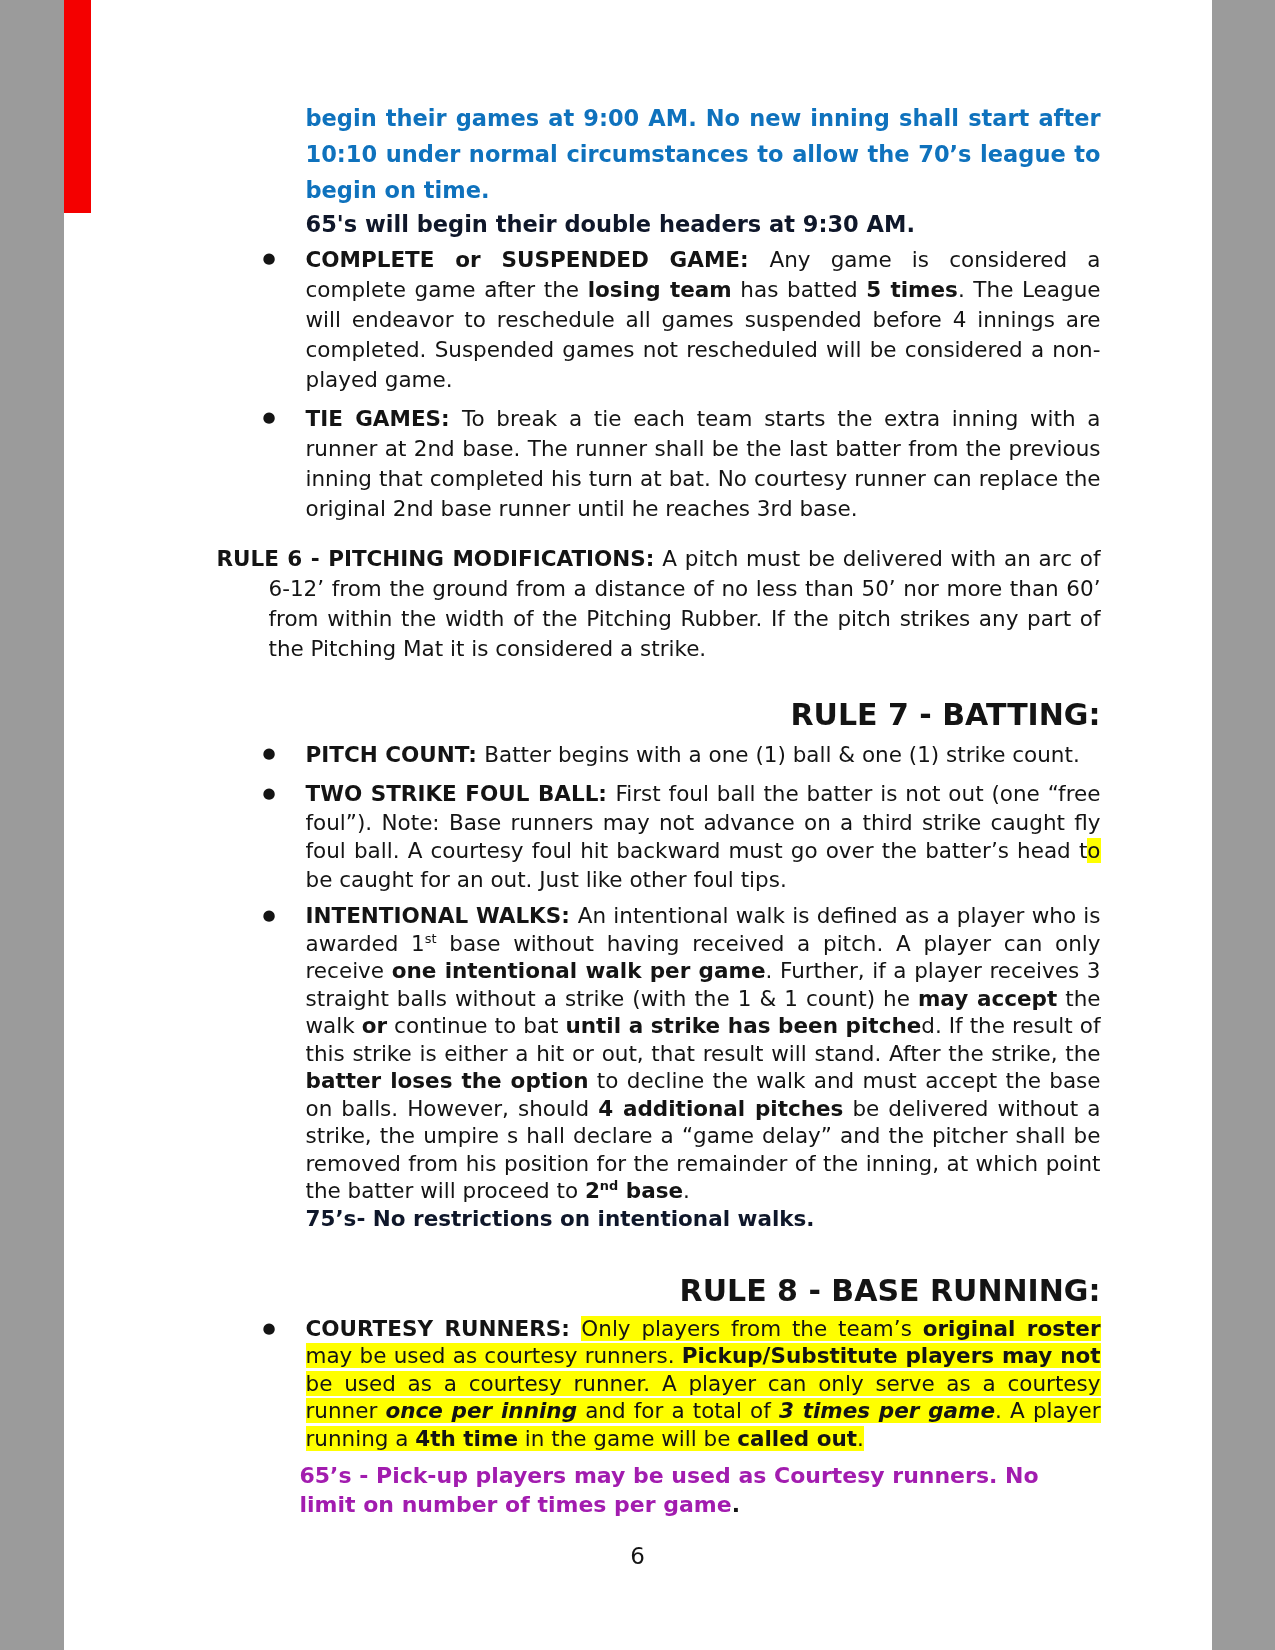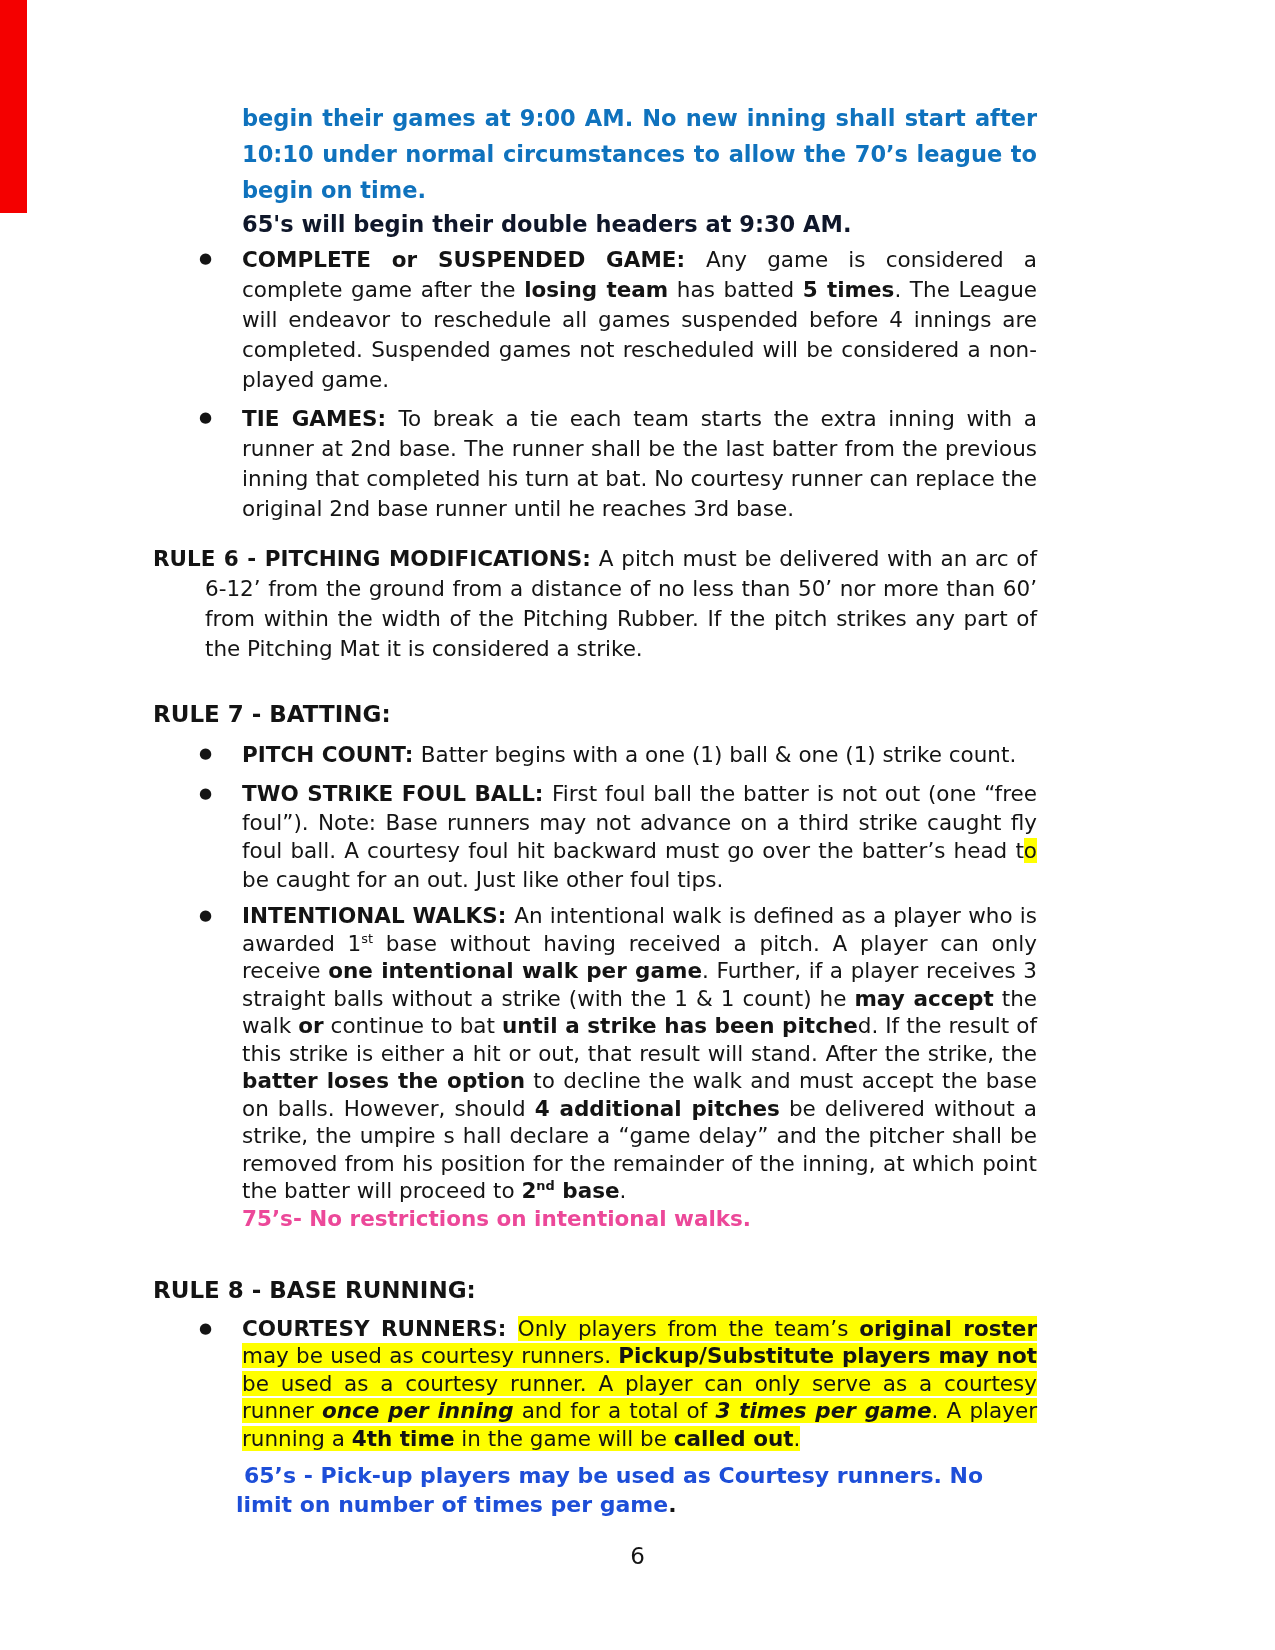--- a/index.html
+++ b/index.html
@@ -1,18 +1,18 @@
 <!DOCTYPE html>
 <html><head>
 <meta charset="utf-8">
 <style>
   html,body{margin:0;padding:0;background:#9b9b9b;}
   .page{
     position:relative;
-    width:1275px;height:1650px;
+    width:1148px;height:1650px;
     background:#ffffff;
     margin:0 auto;
     font-family:"DejaVu Sans","Liberation Sans",sans-serif;
     overflow:hidden;
   }
   .accent-bar{
     position:absolute;left:0;top:0;
     width:27px;height:213px;
   }
   .content{
@@ -22,21 +22,21 @@
   }
   .blk{margin:0;padding:0;}
   .b{font-weight:bold;}
   .i{font-style:italic;}
   .sup{font-size:60%;vertical-align:super;line-height:0;}
 
   .para-intro{margin-left:89px;font-size:22.5px;line-height:36px;}
   .para-redline{margin-left:89px;font-size:22.5px;line-height:32px;text-align:left;}
   .para-blue{margin-left:89px;line-height:28px;text-align:left;}
   .para-redpara{margin-left:83px;margin-top:9px;line-height:29px;font-size:22px;text-align:left;}
-  .heading{font-size:23px;text-align:left;}
+  .heading{font-size:30px;text-align:right;}
   .para-rule{padding-left:52px;text-indent:-52px;}
   .bullet{position:relative;padding-left:89px;}
   .bullet .dot{
     position:absolute;left:46px;top:6px;
     font-size:15px;line-height:1;
   }
 
   [data-name="bullet-complete-suspended"]{margin-top:5px;line-height:30px;}
   [data-name="bullet-tie-games"]{margin-top:9px;line-height:30px;}
   [data-name="rule6-pitching-modifications"]{margin-top:20px;line-height:30px;}
@@ -60,19 +60,19 @@
   <div class="content" data-name="document-content">
       <div class="blk para-intro" data-name="intro-paragraph"><span class="b " data-name="text-run" style="color: rgb(15, 114, 189);">begin their games at 9:00 AM.  No new inning shall start after 10:10 under normal circumstances to allow the 70’s league to begin on time.</span></div>
       <div class="blk para-redline" data-name="redline-65-doubleheaders"><span class="b " data-name="text-run" style="color: #0f172a;">65's will begin their double headers at 9:30 AM.</span></div>
       <div class="blk bullet" data-name="bullet-complete-suspended"><span class="dot" data-name="bullet-icon">●</span><span class="btxt" data-name="bullet-text"><span class="b " data-name="text-run">COMPLETE or SUSPENDED GAME: </span><span class="" data-name="text-run">Any game is  considered a complete game after the </span><span class="b " data-name="text-run">losing team</span><span class="" data-name="text-run"> has batted </span><span class="b " data-name="text-run">5 times</span><span class="" data-name="text-run">. The League will endeavor to reschedule all games suspended before 4 innings are completed.  Suspended games not rescheduled will be considered a non-played game.</span></span></div>
       <div class="blk bullet" data-name="bullet-tie-games"><span class="dot" data-name="bullet-icon">●</span><span class="btxt" data-name="bullet-text"><span class="b " data-name="text-run">TIE GAMES: </span><span class="" data-name="text-run">To break a tie each team starts the extra inning with a runner at 2nd base. The runner shall be the last batter from the previous inning that completed his turn at bat. No courtesy runner can replace the original 2nd base runner until he reaches 3rd base.</span></span></div>
       <div class="blk para-rule" data-name="rule6-pitching-modifications"><span class="b " data-name="text-run">RULE 6 - PITCHING MODIFICATIONS:</span><span class="" data-name="text-run">   A pitch must be delivered with an arc of  6-12’ from the ground from a distance of no less than 50’ nor more than 60’ from within the width of the Pitching Rubber.  If the pitch strikes any part of the Pitching Mat it is considered a strike.</span></div>
       <div class="blk heading" data-name="rule7-heading"><span class="b " data-name="text-run">RULE 7 - BATTING:</span></div>
       <div class="blk bullet" data-name="bullet-pitch-count"><span class="dot" data-name="bullet-icon">●</span><span class="btxt" data-name="bullet-text"><span class="b " data-name="text-run">PITCH COUNT: </span><span class="" data-name="text-run">Batter begins with a one (1)  ball &amp; one  (1)  strike count.</span></span></div>
       <div class="blk bullet" data-name="bullet-two-strike-foul-ball"><span class="dot" data-name="bullet-icon">●</span><span class="btxt" data-name="bullet-text"><span class="b " data-name="text-run">TWO STRIKE FOUL BALL: </span><span class="" data-name="text-run"> First foul ball the  batter is not out (one “free foul”).   Note: Base runners may not advance on a third strike caught fly foul ball. A courtesy foul hit backward must go over the batter’s head t</span><span class="hl" data-name="text-run" style="background-color: rgb(255, 255, 0);">o</span><span class="" data-name="text-run"> be caught for an out.  Just like other foul tips.</span></span></div>
       <div class="blk bullet" data-name="bullet-intentional-walks"><span class="dot" data-name="bullet-icon">●</span><span class="btxt" data-name="bullet-text"><span class="b " data-name="text-run">INTENTIONAL WALKS: </span><span class="" data-name="text-run">An intentional walk is defined as a player who is awarded 1</span><span class="sup " data-name="text-run">st</span><span class="" data-name="text-run"> base without having received a pitch. A player can only receive </span><span class="b " data-name="text-run">one intentional walk per game</span><span class="" data-name="text-run">.   Further, if a player receives 3 straight balls without a strike (with the 1 &amp; 1 count) he </span><span class="b " data-name="text-run">may accept</span><span class="" data-name="text-run"> the walk </span><span class="b " data-name="text-run">or</span><span class="" data-name="text-run"> continue to bat </span><span class="b " data-name="text-run">until a strike has been pitche</span><span class="" data-name="text-run">d. If the result of this strike is either a hit or out, that result will stand.  After the strike, the </span><span class="b " data-name="text-run">batter loses the option</span><span class="" data-name="text-run"> to decline the walk and  must accept the base on balls. However, should </span><span class="b " data-name="text-run">4 additional pitches</span><span class="" data-name="text-run">  be delivered without a strike, the umpire s hall declare a “game delay” and the pitcher shall be removed from his position for the remainder  of the inning, at which point the batter will proceed to </span><span class="b " data-name="text-run">2</span><span class="b sup " data-name="text-run">nd</span><span class="b " data-name="text-run"> base</span><span class="" data-name="text-run">.</span></span></div>
-      <div class="blk para-blue" data-name="blue-75s-note"><span class="b " data-name="text-run" style="color: #ec4899;">75’s-  No restrictions on intentional walks.</span></div>
+      <div class="blk para-blue" data-name="blue-75s-note"><span class="b " data-name="text-run" style="color: #0f172a;">75’s-  No restrictions on intentional walks.</span></div>
       <div class="blk heading" data-name="rule8-heading"><span class="b " data-name="text-run">RULE 8 - BASE RUNNING:</span></div>
       <div class="blk bullet" data-name="bullet-courtesy-runners"><span class="dot" data-name="bullet-icon">●</span><span class="btxt" data-name="bullet-text"><span class="b " data-name="text-run">COURTESY RUNNERS: </span><span class="hl" data-name="text-run" style="background-color: rgb(255, 255, 0);"> Only players from the team’s </span><span class="b hl" data-name="text-run" style="background-color: rgb(255, 255, 0);">original roster</span><span class="hl" data-name="text-run" style="background-color: rgb(255, 255, 0);"> may be used as courtesy runners. </span><span class="b hl" data-name="text-run" style="background-color: rgb(255, 255, 0);">Pickup/Substitute players may not</span><span class="hl" data-name="text-run" style="background-color: rgb(255, 255, 0);"> be used as a courtesy runner. A player can only serve as a courtesy runner </span><span class="b i hl" data-name="text-run" style="background-color: rgb(255, 255, 0);">once per inning</span><span class="hl" data-name="text-run" style="background-color: rgb(255, 255, 0);"> and for a total of </span><span class="b i hl" data-name="text-run" style="background-color: rgb(255, 255, 0);">3 times per game</span><span class="hl" data-name="text-run" style="background-color: rgb(255, 255, 0);">. A player running a </span><span class="b hl" data-name="text-run" style="background-color: rgb(255, 255, 0);">4th time</span><span class="hl" data-name="text-run" style="background-color: rgb(255, 255, 0);"> in the game will be </span><span class="b hl" data-name="text-run" style="background-color: rgb(255, 255, 0);">called out</span><span class="hl" data-name="text-run" style="background-color: rgb(255, 255, 0);">.</span></span></div>
-      <div class="blk para-redpara" data-name="redpara-65s-pickup"><span class="b " data-name="text-run" style="color: #1d4ed8; margin-left: 8px;">65’s -  Pick-up players may be used as Courtesy runners.  No limit on number of times per game</span><span class="b " data-name="text-run">.</span></div>
+      <div class="blk para-redpara" data-name="redpara-65s-pickup"><span class="b " data-name="text-run" style="color: #a21caf;">65’s -  Pick-up players may be used as Courtesy runners.  No limit on number of times per game</span><span class="b " data-name="text-run">.</span></div>
     </div>
   <div class="pagenum" data-name="page-number">6</div>
 </div>
 
 </body></html>

